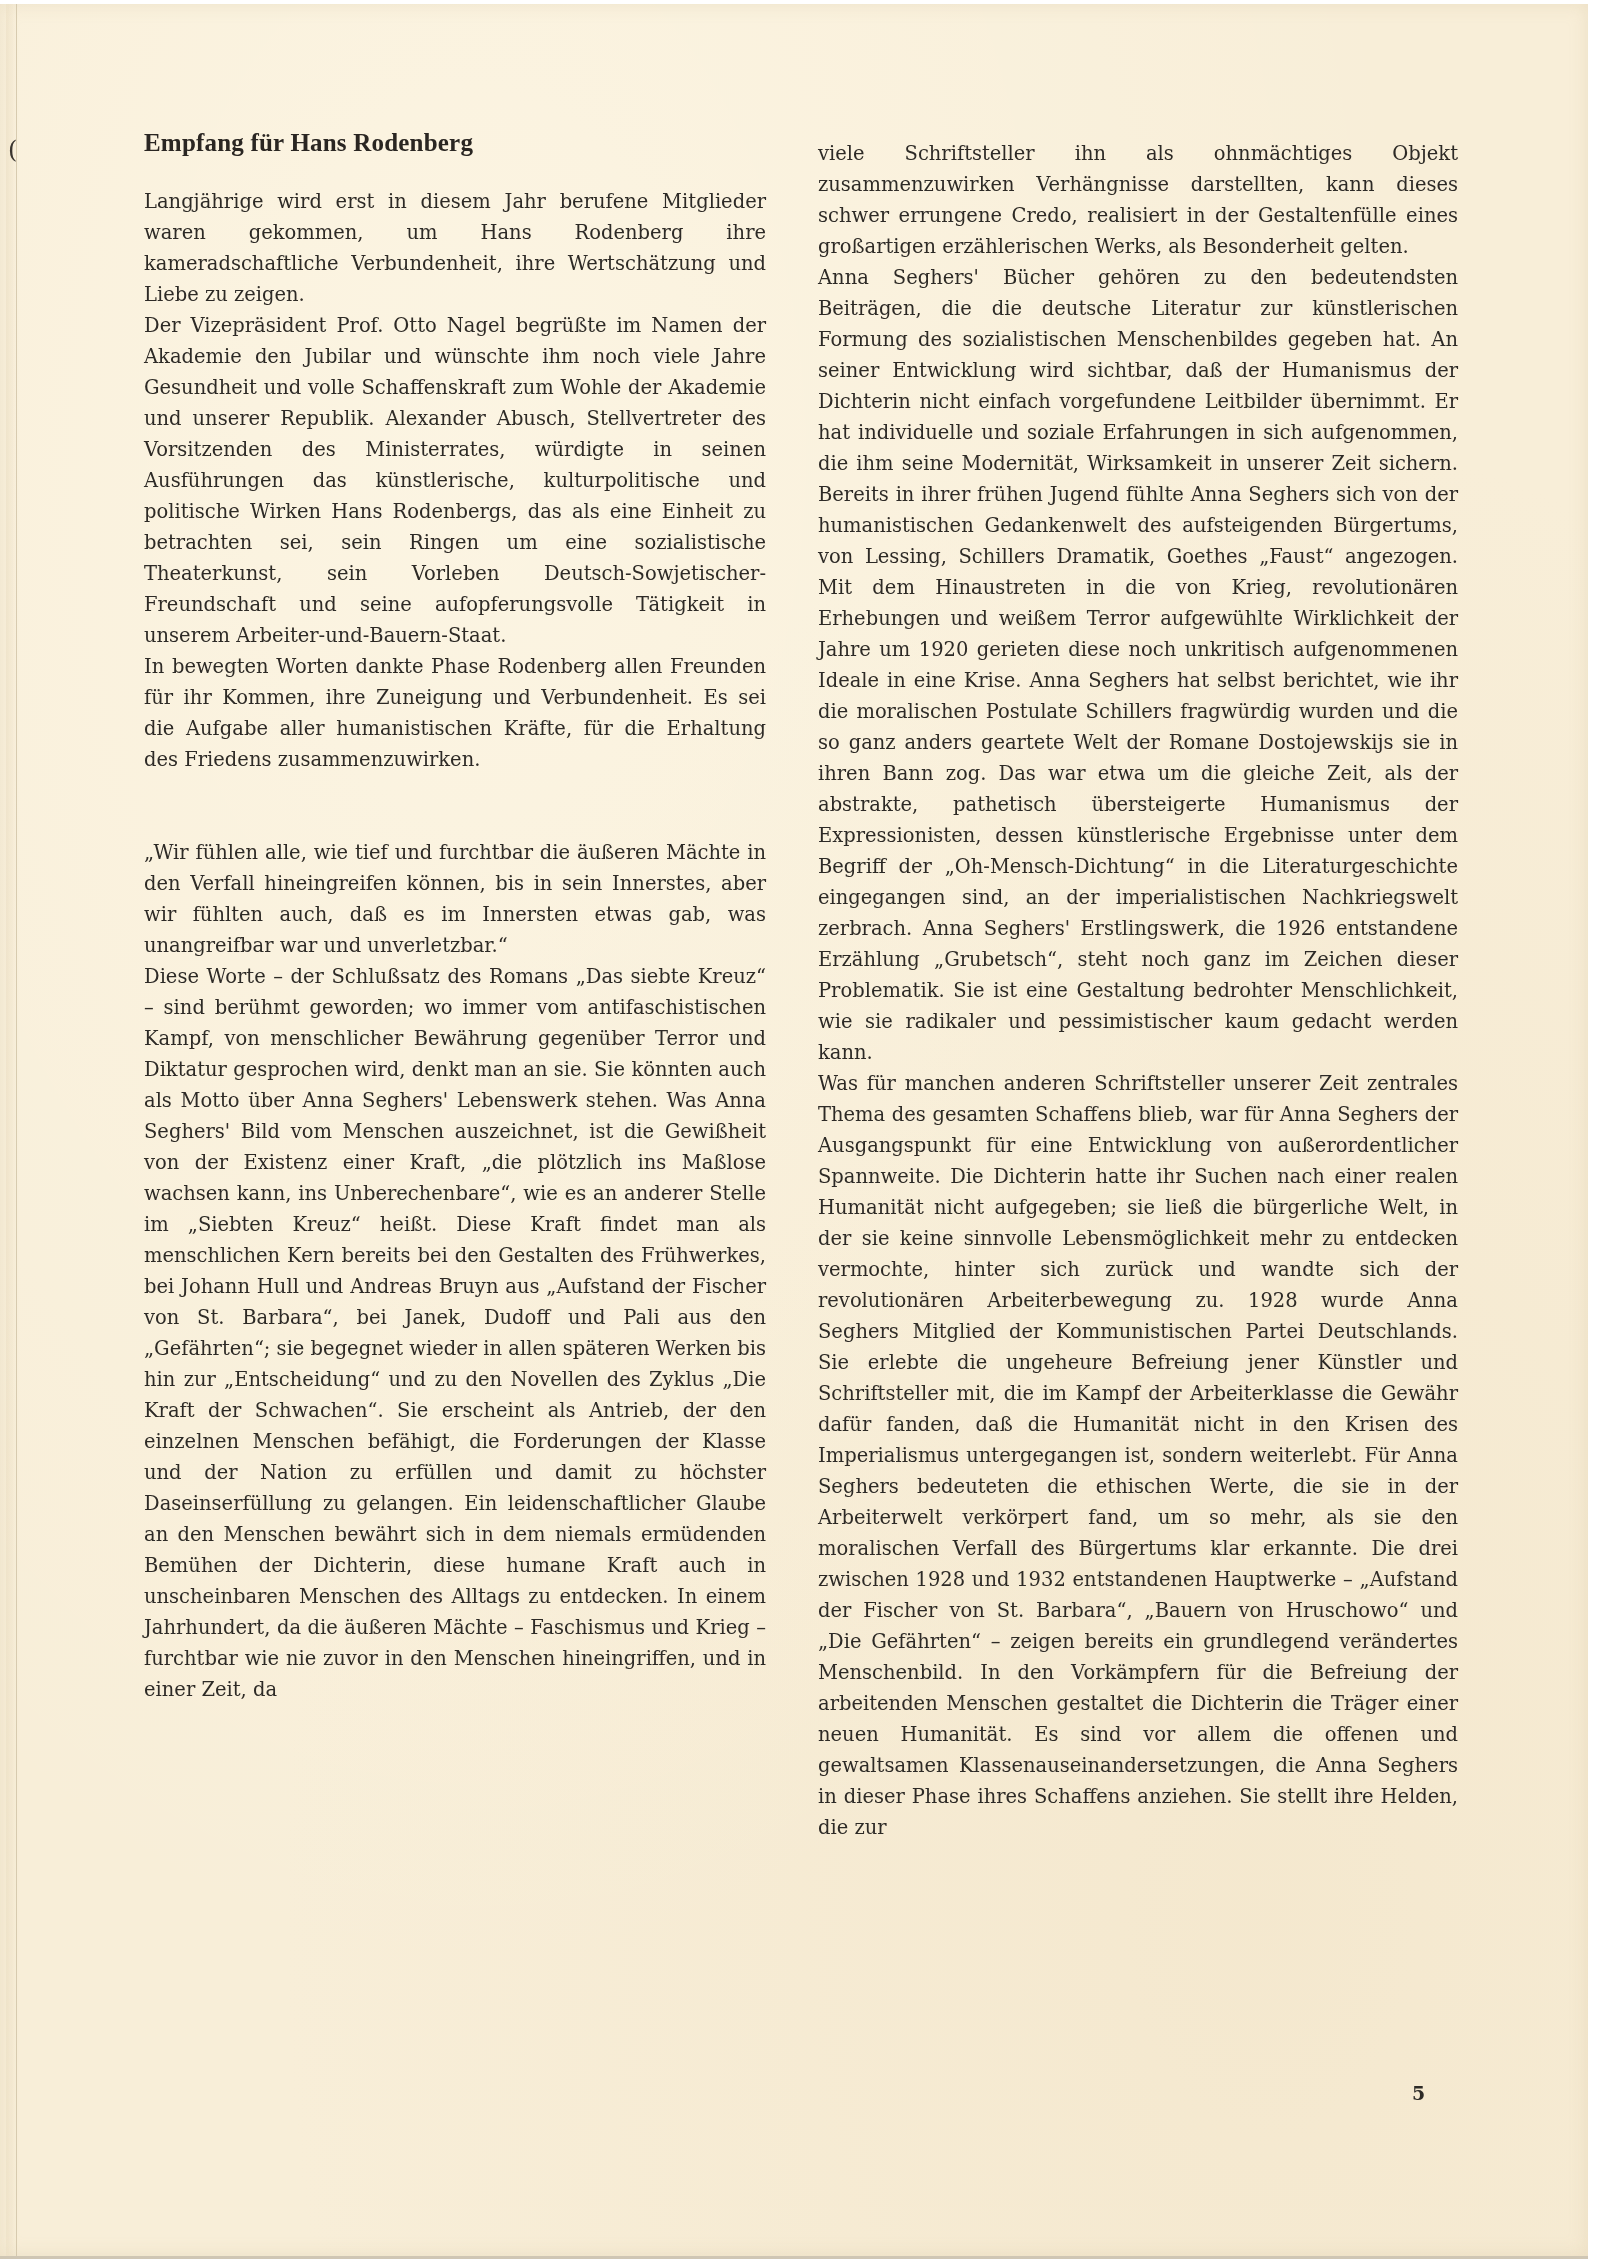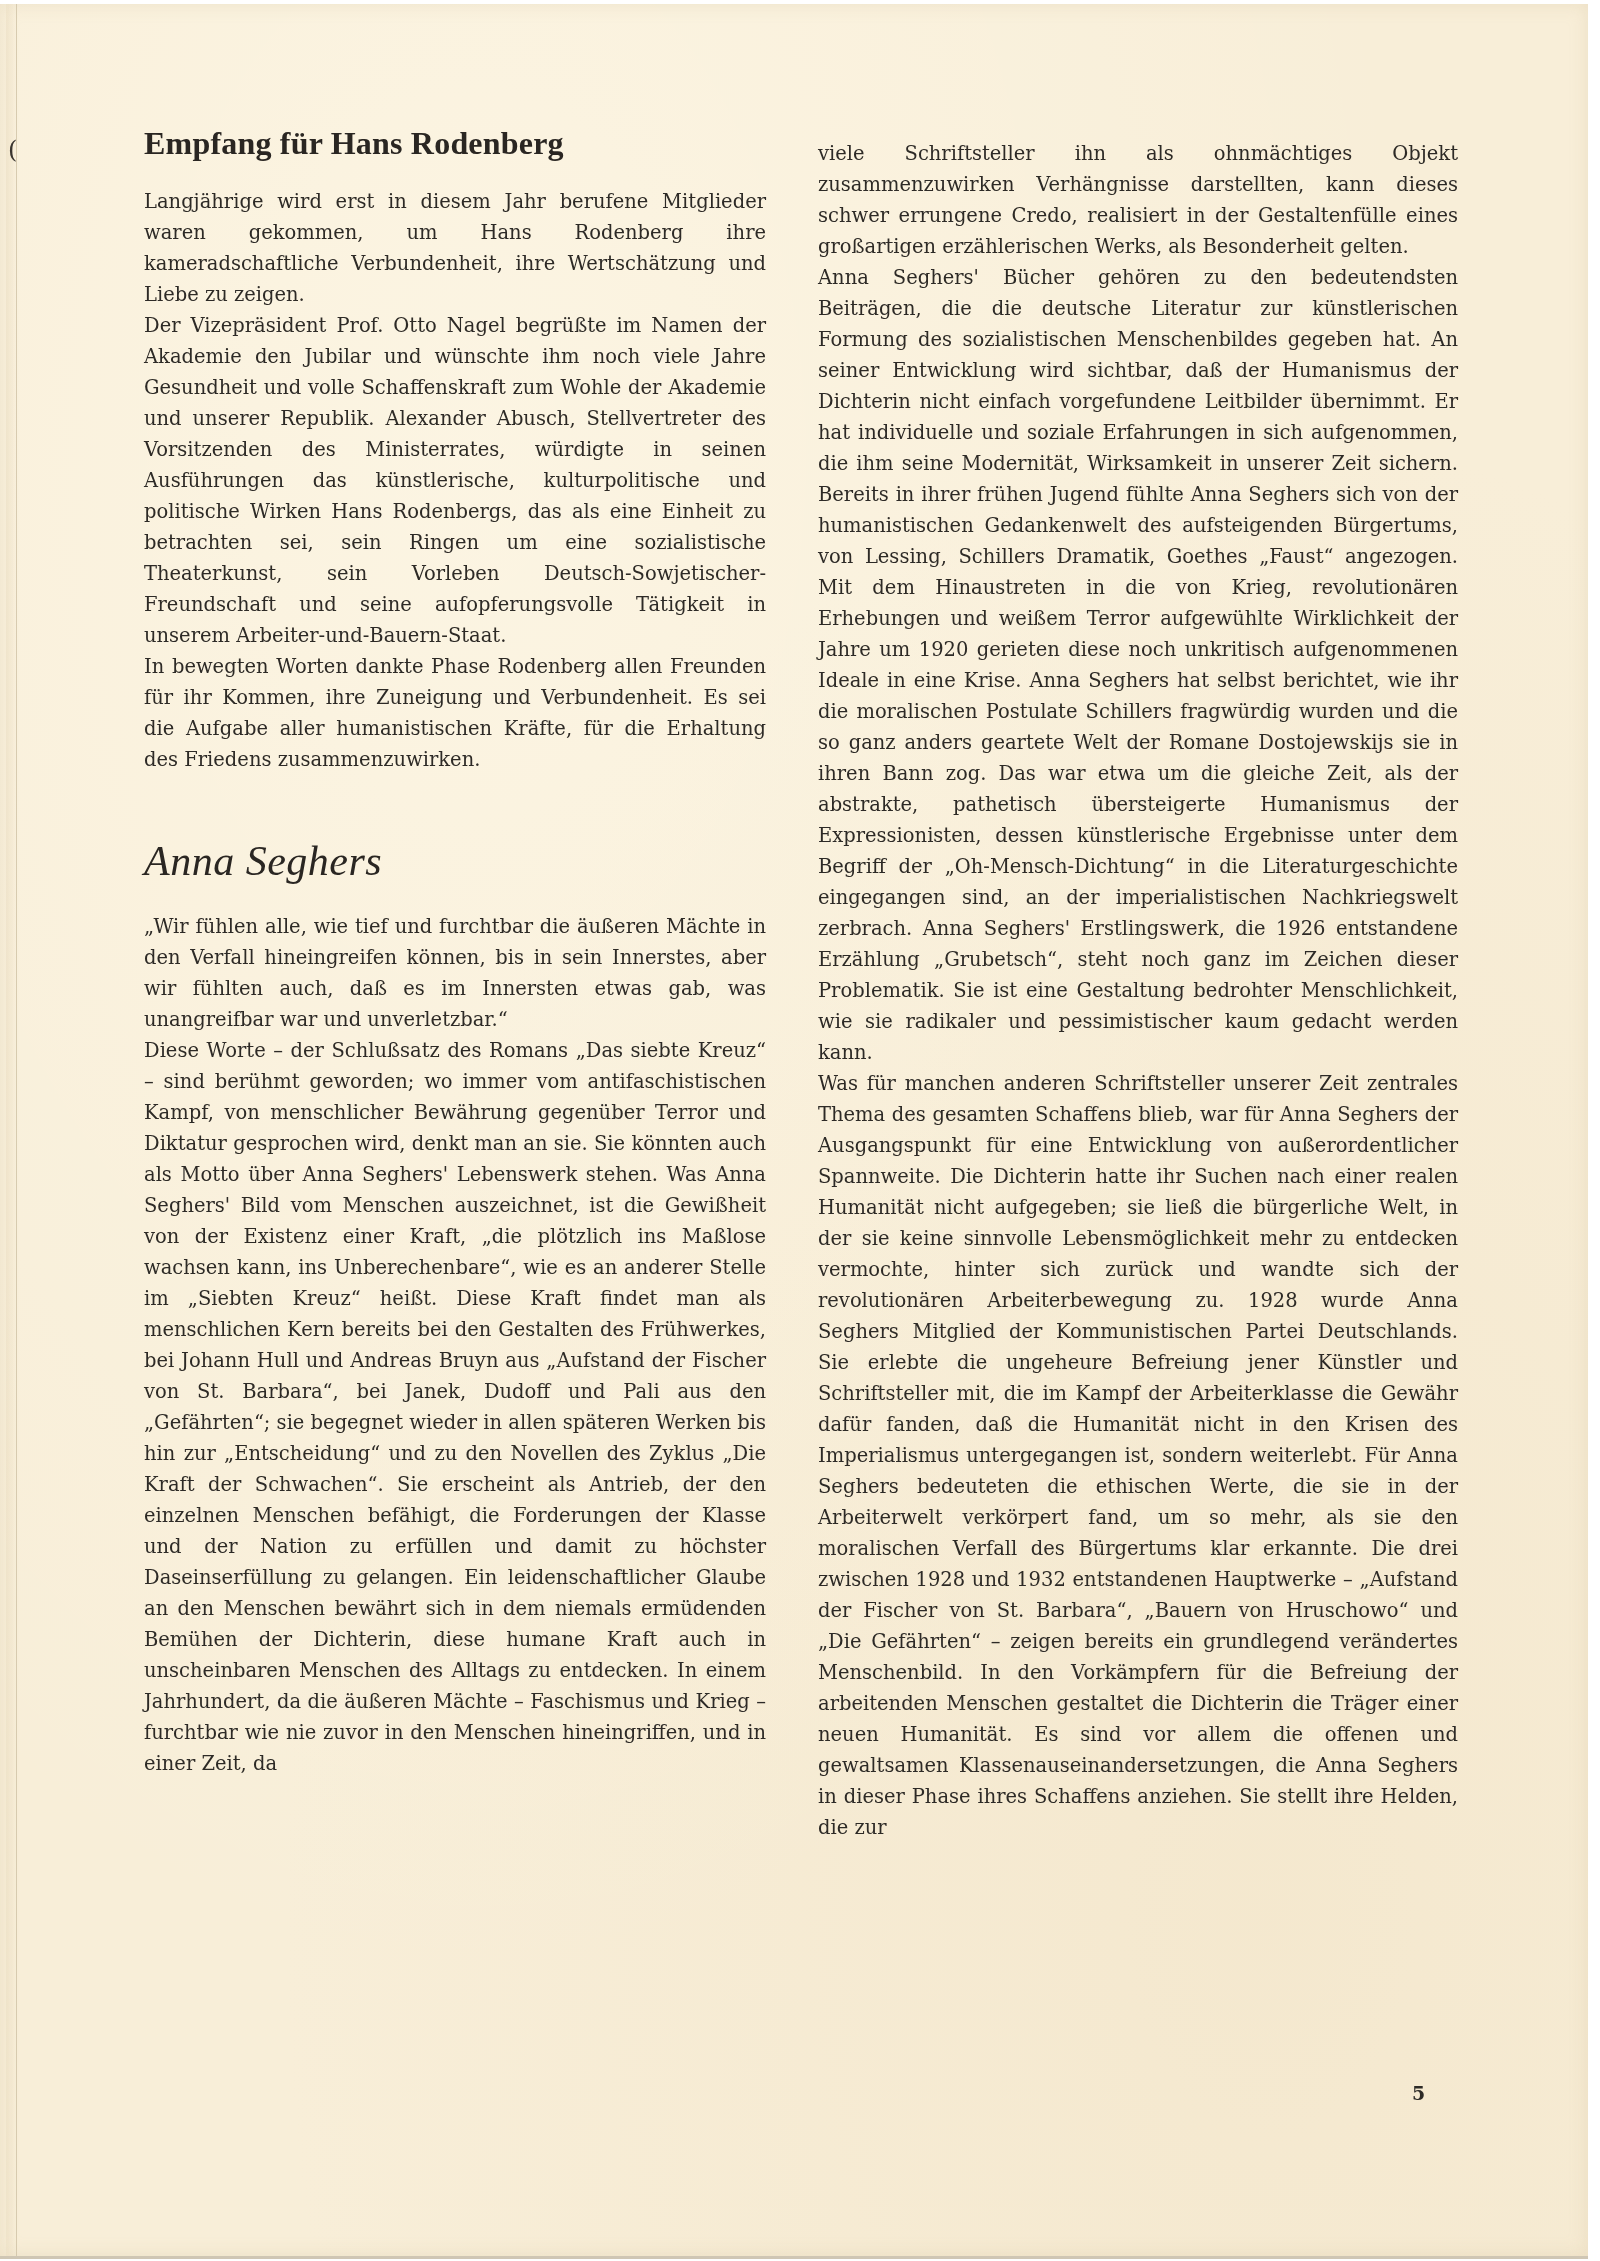--- a/index.html
+++ b/index.html
@@ -50,21 +50,21 @@
       font-size: 19.5px;
       line-height: 31px;
       text-align: justify;
     }
     .col-left { left: 144px; top: 124px; width: 622px; }
     .col-right { left: 818px; top: 134px; width: 640px; }
 
     .section-heading {
       font-family: "Liberation Serif", serif;
       font-weight: bold;
-      font-size: 32px;
+      font-size: 25px;
       line-height: 30px;
       margin: 0 0 28px 0;
       color: #2a2622;
       letter-spacing: 0.2px;
     }
     .article-title {
       font-family: "Liberation Serif", serif;
       font-style: italic;
       font-weight: normal;
       font-size: 42px;
@@ -101,21 +101,20 @@
     <section>
       <h2 class="section-heading">Empfang für Hans Rodenberg</h2>
       <p class="para">Langjährige wird erst in diesem Jahr berufene Mitglieder waren gekommen, um Hans Rodenberg ihre kameradschaftliche Verbundenheit, ihre Wertschätzung und Liebe zu zeigen.</p>
       <p class="para">Der Vizepräsident Prof. Otto Nagel begrüßte im Namen der Akademie den Jubilar und wünschte ihm noch viele Jahre Gesundheit und volle Schaffenskraft zum Wohle der Akademie und unserer Republik. Alexander Abusch, Stellvertreter des Vorsitzenden des Ministerrates, würdigte in seinen Ausführungen das künstlerische, kulturpolitische und politische Wirken Hans Rodenbergs, das als eine Einheit zu betrachten sei, sein Ringen um eine sozialistische Theaterkunst, sein Vorleben Deutsch-Sowjetischer-Freundschaft und seine aufopferungsvolle Tätigkeit in unserem Arbeiter-und-Bauern-Staat.</p>
       <p class="para">In bewegten Worten dankte Phase Rodenberg allen Freunden für ihr Kommen, ihre Zuneigung und Verbundenheit. Es sei die Aufgabe aller humanistischen Kräfte, für die Erhaltung des Friedens zusammenzuwirken.</p>
     </section>
 
     <div class="spacer-lg"></div>
 
     <section>
-      <h1 class="article-title">Anna Seghers</h1>
       <p class="para">„Wir fühlen alle, wie tief und furchtbar die äußeren Mächte in den Verfall hineingreifen können, bis in sein Innerstes, aber wir fühlten auch, daß es im Innersten etwas gab, was unangreifbar war und unverletzbar.“</p>
       <p class="para">Diese Worte – der Schlußsatz des Romans „Das siebte Kreuz“ – sind berühmt geworden; wo immer vom antifaschistischen Kampf, von menschlicher Bewährung gegenüber Terror und Diktatur gesprochen wird, denkt man an sie. Sie könnten auch als Motto über Anna Seghers' Lebenswerk stehen. Was Anna Seghers' Bild vom Menschen auszeichnet, ist die Gewißheit von der Existenz einer Kraft, „die plötzlich ins Maßlose wachsen kann, ins Unberechenbare“, wie es an anderer Stelle im „Siebten Kreuz“ heißt. Diese Kraft findet man als menschlichen Kern bereits bei den Gestalten des Frühwerkes, bei Johann Hull und Andreas Bruyn aus „Aufstand der Fischer von St. Barbara“, bei Janek, Dudoff und Pali aus den „Gefährten“; sie begegnet wieder in allen späteren Werken bis hin zur „Entscheidung“ und zu den Novellen des Zyklus „Die Kraft der Schwachen“. Sie erscheint als Antrieb, der den einzelnen Menschen befähigt, die Forderungen der Klasse und der Nation zu erfüllen und damit zu höchster Daseinserfüllung zu gelangen. Ein leidenschaftlicher Glaube an den Menschen bewährt sich in dem niemals ermüdenden Bemühen der Dichterin, diese humane Kraft auch in unscheinbaren Menschen des Alltags zu entdecken. In einem Jahrhundert, da die äußeren Mächte – Faschismus und Krieg – furchtbar wie nie zuvor in den Menschen hineingriffen, und in einer Zeit, da</p>
     </section>
   </div>
 
   <div class="col col-right">
     <p class="para">viele Schriftsteller ihn als ohnmächtiges Objekt zusammenzuwirken Verhängnisse darstellten, kann dieses schwer errungene Credo, realisiert in der Gestaltenfülle eines großartigen erzählerischen Werks, als Besonderheit gelten.</p>
     <p class="para">Anna Seghers' Bücher gehören zu den bedeutendsten Beiträgen, die die deutsche Literatur zur künstlerischen Formung des sozialistischen Menschenbildes gegeben hat. An seiner Entwicklung wird sichtbar, daß der Humanismus der Dichterin nicht einfach vorgefundene Leitbilder übernimmt. Er hat individuelle und soziale Erfahrungen in sich aufgenommen, die ihm seine Modernität, Wirksamkeit in unserer Zeit sichern. Bereits in ihrer frühen Jugend fühlte Anna Seghers sich von der humanistischen Gedankenwelt des aufsteigenden Bürgertums, von Lessing, Schillers Dramatik, Goethes „Faust“ angezogen. Mit dem Hinaustreten in die von Krieg, revolutionären Erhebungen und weißem Terror aufgewühlte Wirklichkeit der Jahre um 1920 gerieten diese noch unkritisch aufgenommenen Ideale in eine Krise. Anna Seghers hat selbst berichtet, wie ihr die moralischen Postulate Schillers fragwürdig wurden und die so ganz anders geartete Welt der Romane Dostojewskijs sie in ihren Bann zog. Das war etwa um die gleiche Zeit, als der abstrakte, pathetisch übersteigerte Humanismus der Expressionisten, dessen künstlerische Ergebnisse unter dem Begriff der „Oh-Mensch-Dichtung“ in die Literaturgeschichte eingegangen sind, an der imperialistischen Nachkriegswelt zerbrach. Anna Seghers' Erstlingswerk, die 1926 entstandene Erzählung „Grubetsch“, steht noch ganz im Zeichen dieser Problematik. Sie ist eine Gestaltung bedrohter Menschlichkeit, wie sie radikaler und pessimistischer kaum gedacht werden kann.</p>
     <p class="para">Was für manchen anderen Schriftsteller unserer Zeit zentrales Thema des gesamten Schaffens blieb, war für Anna Seghers der Ausgangspunkt für eine Entwicklung von außerordentlicher Spannweite. Die Dichterin hatte ihr Suchen nach einer realen Humanität nicht aufgegeben; sie ließ die bürgerliche Welt, in der sie keine sinnvolle Lebensmöglichkeit mehr zu entdecken vermochte, hinter sich zurück und wandte sich der revolutionären Arbeiterbewegung zu. 1928 wurde Anna Seghers Mitglied der Kommunistischen Partei Deutschlands. Sie erlebte die ungeheure Befreiung jener Künstler und Schriftsteller mit, die im Kampf der Arbeiterklasse die Gewähr dafür fanden, daß die Humanität nicht in den Krisen des Imperialismus untergegangen ist, sondern weiterlebt. Für Anna Seghers bedeuteten die ethischen Werte, die sie in der Arbeiterwelt verkörpert fand, um so mehr, als sie den moralischen Verfall des Bürgertums klar erkannte. Die drei zwischen 1928 und 1932 entstandenen Hauptwerke – „Aufstand der Fischer von St. Barbara“, „Bauern von Hruschowo“ und „Die Gefährten“ – zeigen bereits ein grundlegend verändertes Menschenbild. In den Vorkämpfern für die Befreiung der arbeitenden Menschen gestaltet die Dichterin die Träger einer neuen Humanität. Es sind vor allem die offenen und gewaltsamen Klassenauseinandersetzungen, die Anna Seghers in dieser Phase ihres Schaffens anziehen. Sie stellt ihre Helden, die zur</p>
   </div>

